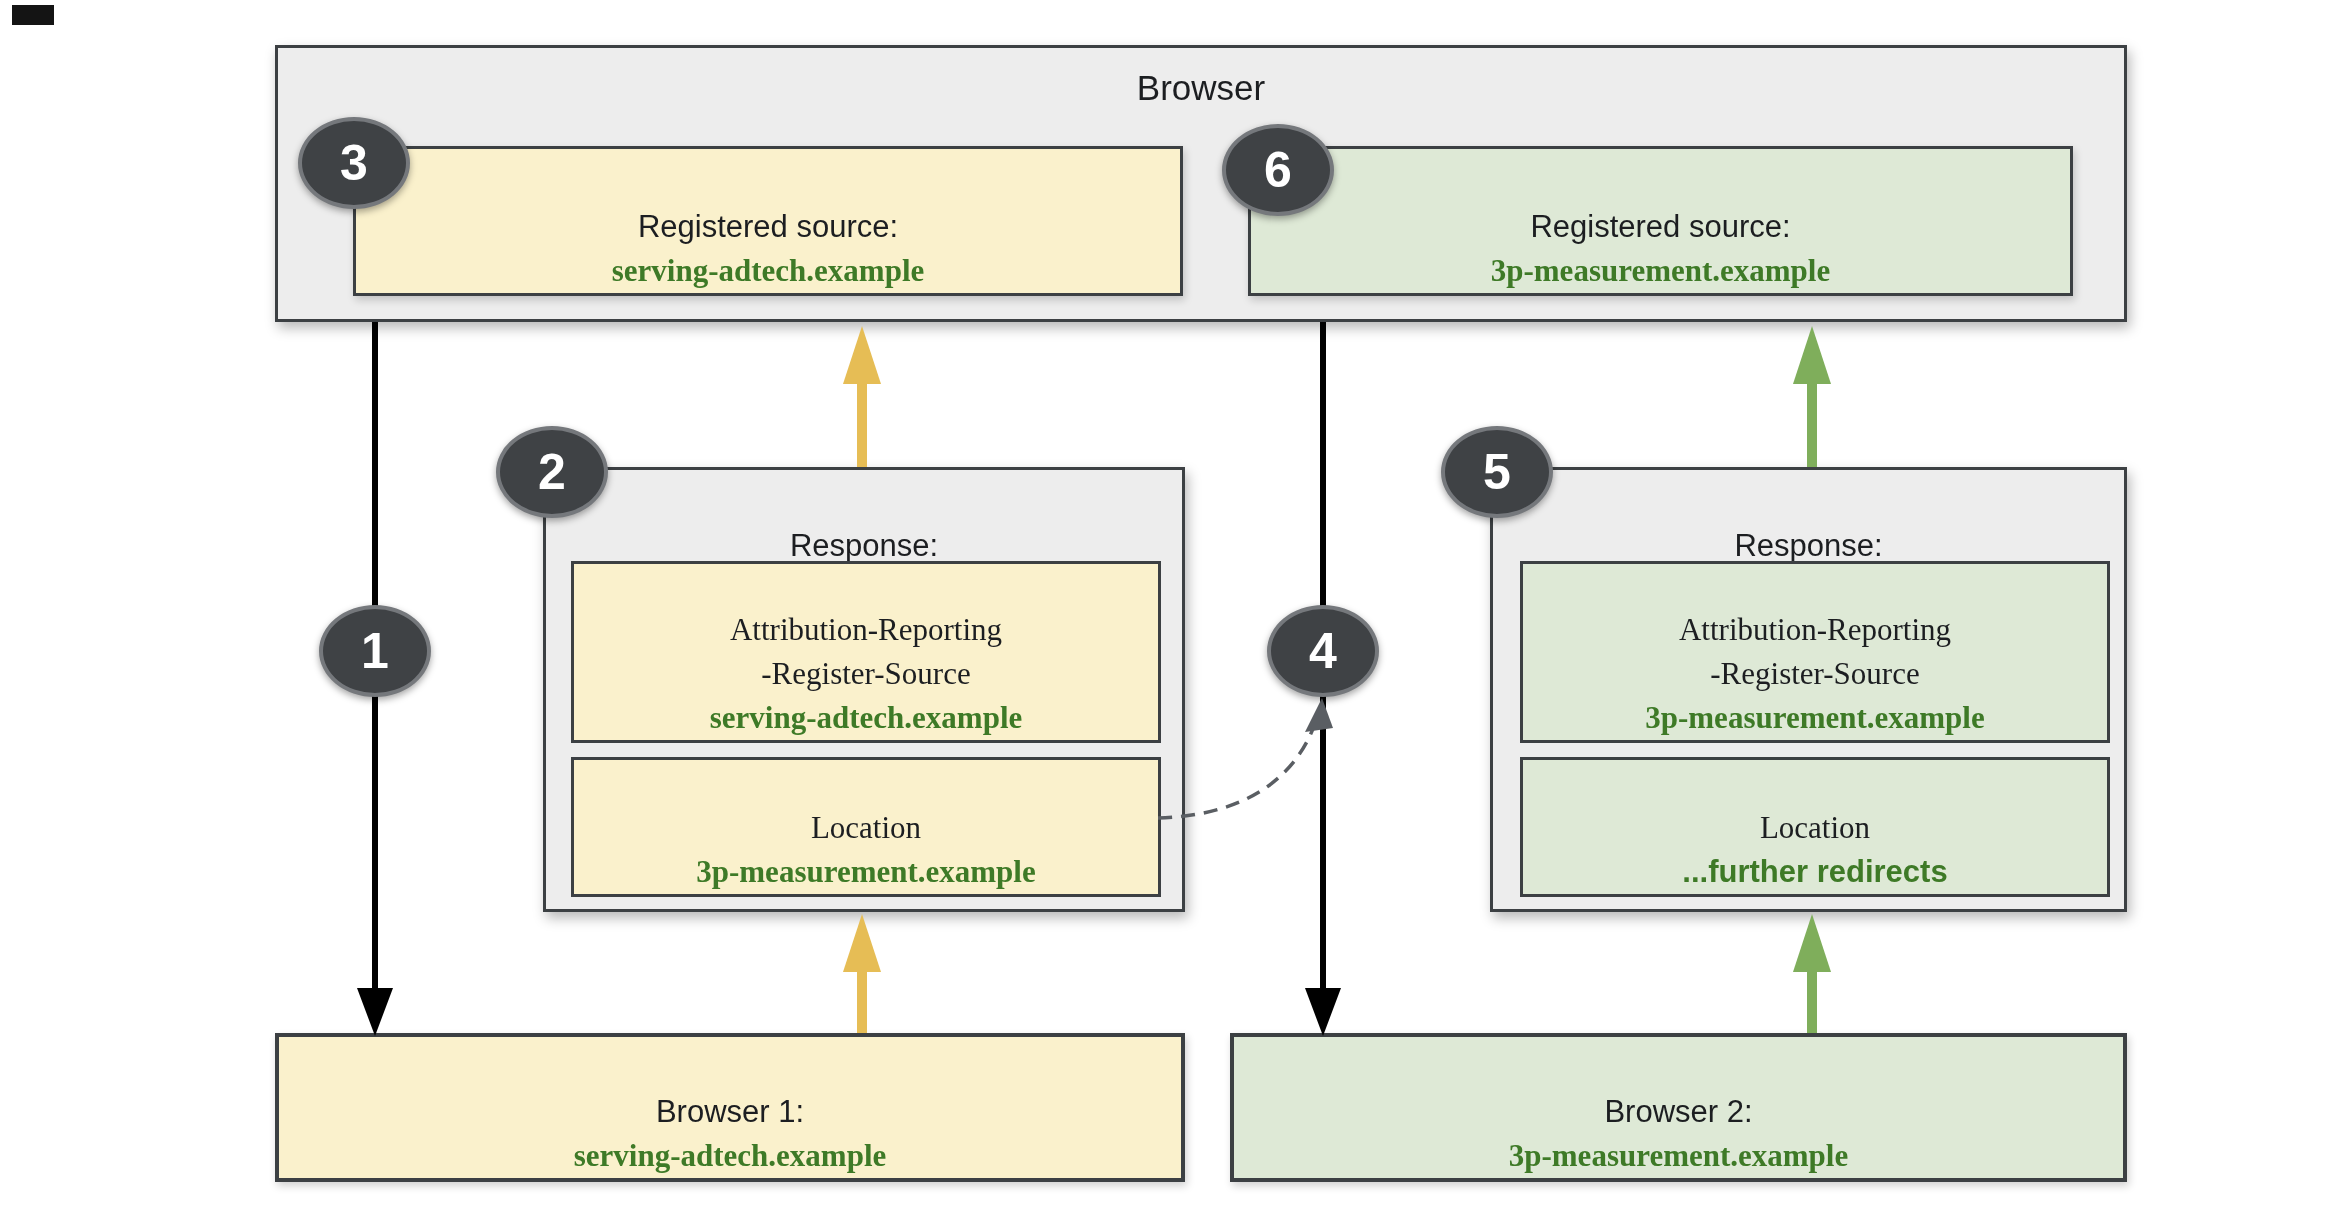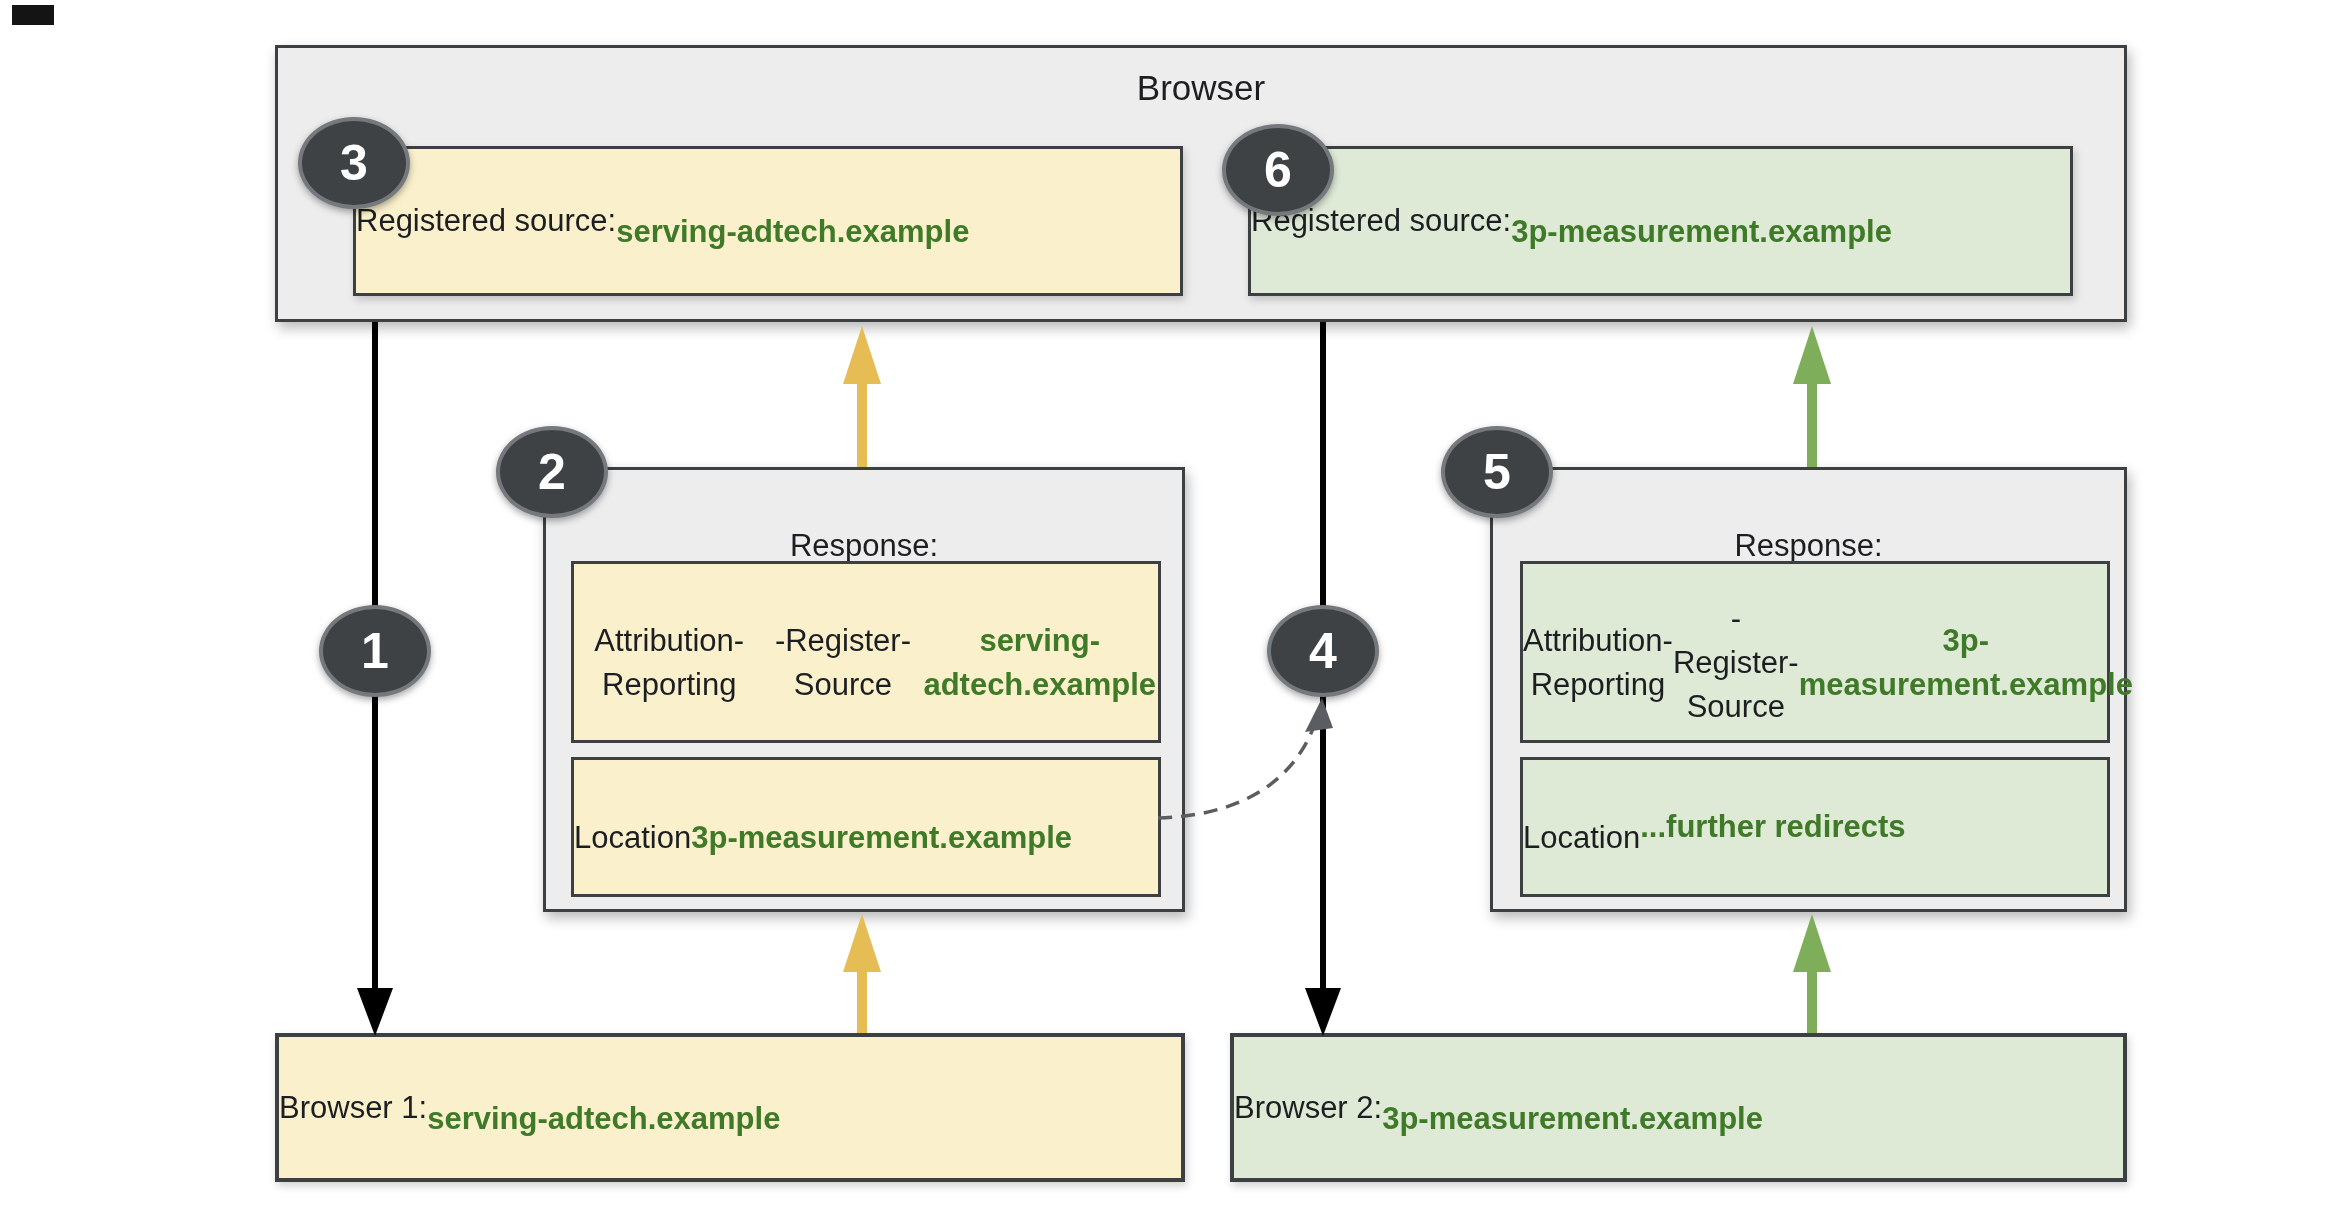--- a/index.html
+++ b/index.html
@@ -9,30 +9,30 @@
   }
   .box { position:absolute; box-sizing:border-box; border:3px solid var(--outline,#3C4043); }
   .container {
     background:var(--container-fill,#EDEDED);
     box-shadow:3px 6px 12px rgba(0,0,0,0.28);
   }
   .fill-yellow { background:var(--yellow-fill,#FAF1CC); }
   .fill-green  { background:var(--green-fill,#DEE9D6); }
   .card { box-shadow:2px 4px 8px rgba(0,0,0,0.18); }
   .centered-col {
-    display:flex; align-items:center; justify-content:flex-start;
+    display:flex; flex-direction:column; align-items:center; justify-content:flex-end;
     text-align:center;
   }
   .browser-title {
     position:absolute; left:0; right:0; top:20px; text-align:center;
     font-size:35px; color:#1c1e21;
   }
   .resp-title { position:absolute; left:0; right:0; top:26px; text-align:center; font-size:31px;margin-top:32px; }
   .label-sans { font-size:31px; line-height:44px; color:#1c1e21; }
-  .mono { font-family:Liberation Sans, sans-serif; font-size:31px; line-height:44px; color:#1c1e21;margin-top:22px; }
+  .mono { font-family:Liberation Serif, serif; font-size:31px; line-height:44px; color:#1c1e21; }
   .domain { color:var(--domain-text,#3E7A27); font-weight:bold; }
   .redirects { font-family:"Liberation Sans",sans-serif; font-weight:bold; 
                font-size:31px; line-height:44px; color:var(--domain-text,#3E7A27); }
   .badge {
     position:absolute; width:112px; height:92px; border-radius:50%;
     background:var(--badge-fill,#3F4245); border:4px solid #75787C;
     color:#ffffff; font-weight:bold; font-size:50px;
     display:flex; align-items:center; justify-content:center;
     transform:translate(-50%,-50%); z-index:3; box-sizing:border-box;
     box-shadow:0 3px 7px rgba(0,0,0,0.35);

